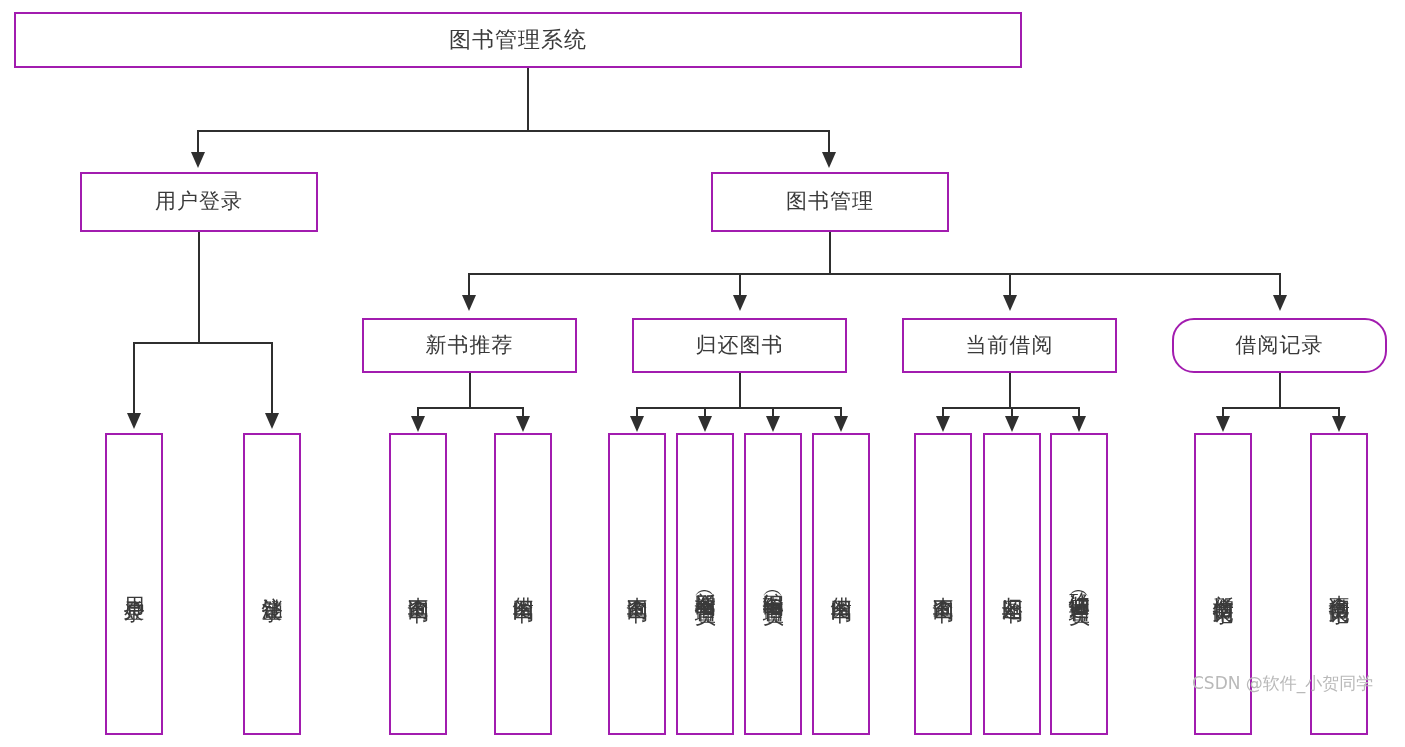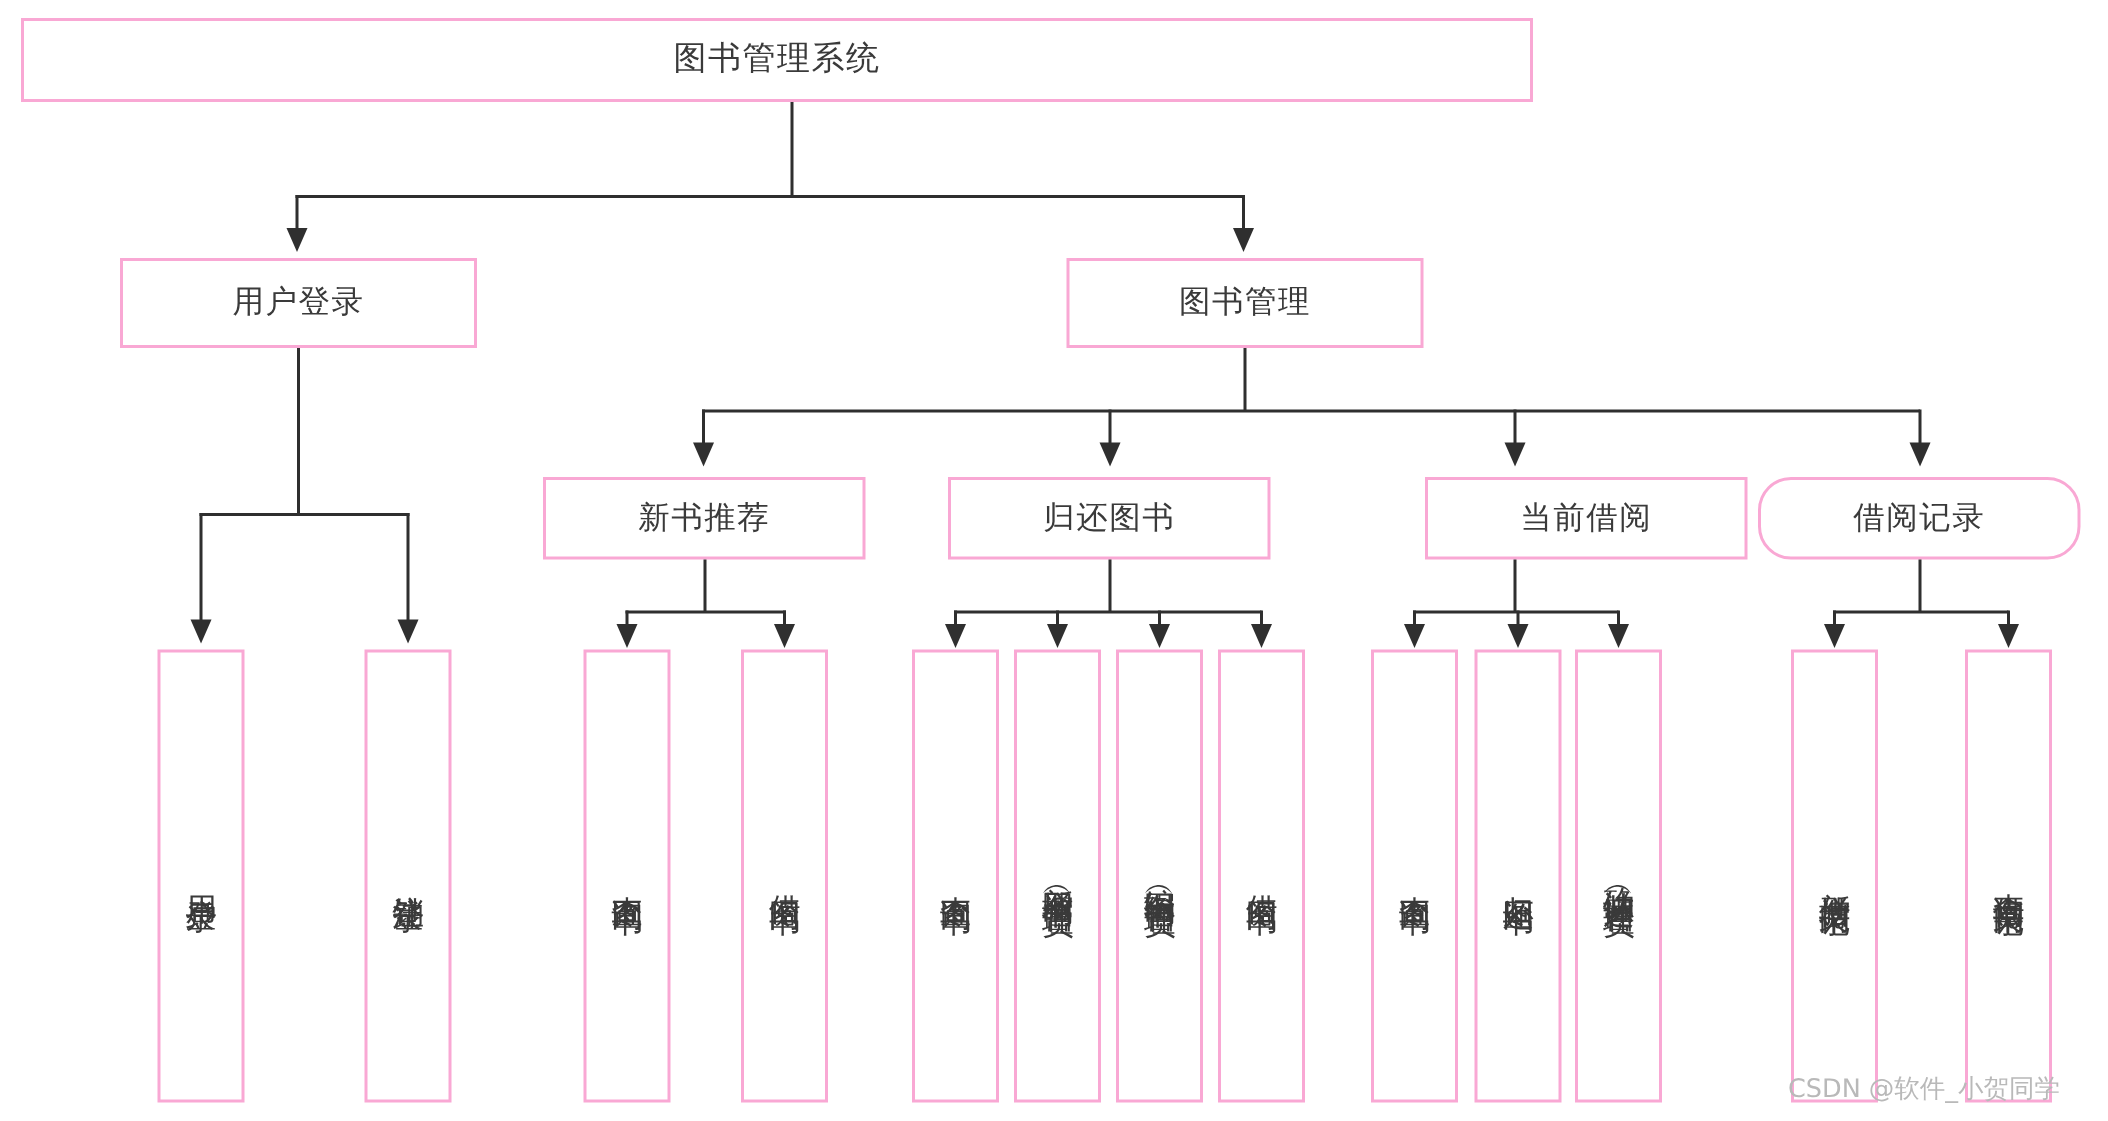--- a/index.html
+++ b/index.html
@@ -14,21 +14,21 @@
   #canvas {
     position: relative;
     width: 1405px;
     height: 747px;
     background: #ffffff;
     overflow: hidden;
   }
   .node {
     position: absolute;
     box-sizing: border-box;
-    border: 2px solid #f9a8d4;
+    border: 2px solid #a21caf;
     background: #ffffff;
     display: flex;
     align-items: center;
     justify-content: center;
     color: #3a3a3a;
   }
   .node.horiz {
     font-size: 21px;
     line-height: 1.2;
     letter-spacing: 1px;
@@ -100,21 +100,21 @@
   <div class="arrow" style="left:462px; top:295px;"></div>
   <div class="edge v" style="left:739px; top:273px; width:2px; height:25px;"></div>
   <div class="arrow" style="left:733px; top:295px;"></div>
   <div class="edge v" style="left:1009px; top:273px; width:2px; height:25px;"></div>
   <div class="arrow" style="left:1003px; top:295px;"></div>
   <div class="edge v" style="left:1279px; top:273px; width:2px; height:25px;"></div>
   <div class="arrow" style="left:1273px; top:295px;"></div>
 
   <div class="node horiz" style="left:362px; top:318px; width:215px; height:55px;">新书推荐</div>
   <div class="node horiz" style="left:632px; top:318px; width:215px; height:55px;">归还图书</div>
-  <div class="node horiz" style="left:902px; top:318px; width:215px; height:55px;margin-left:48px;">当前借阅</div>
+  <div class="node horiz" style="left:902px; top:318px; width:215px; height:55px;">当前借阅</div>
   <div class="node horiz" style="left:1172px; top:318px; width:215px; height:55px;border-radius:22px;">借阅记录</div>
 
   <div class="edge v" style="left:469px; top:373px; width:2px; height:35px;"></div>
   <div class="edge h" style="left:417px; top:407px; width:107px; height:2px;"></div>
   <div class="edge v" style="left:417px; top:407px; width:2px; height:12px;"></div>
   <div class="arrow" style="left:411px; top:416px;"></div>
   <div class="edge v" style="left:522px; top:407px; width:2px; height:12px;"></div>
   <div class="arrow" style="left:516px; top:416px;"></div>
 
   <div class="edge v" style="left:739px; top:373px; width:2px; height:35px;"></div>
@@ -155,15 +155,15 @@
   <div class="node vert" style="left:744px; top:433px; width:58px; height:302px;">编辑图书（管理员）</div>
   <div class="node vert" style="left:812px; top:433px; width:58px; height:302px;">借阅图书</div>
 
   <div class="node vert" style="left:914px; top:433px; width:58px; height:302px;">查询图书</div>
   <div class="node vert" style="left:983px; top:433px; width:58px; height:302px;">归还图书</div>
   <div class="node vert" style="left:1050px; top:433px; width:58px; height:302px;">确认归还（管理员）</div>
 
   <div class="node vert" style="left:1194px; top:433px; width:58px; height:302px;">新增借阅记录</div>
   <div class="node vert" style="left:1310px; top:433px; width:58px; height:302px;">查询借阅记录</div>
 
-  <div id="watermark" style="left:1192px; top:714px;">CSDN @软件_小贺同学</div>
+  <div id="watermark" style="left:1192px; top:672px;">CSDN @软件_小贺同学</div>
 
 </div>
 
 </body></html>

